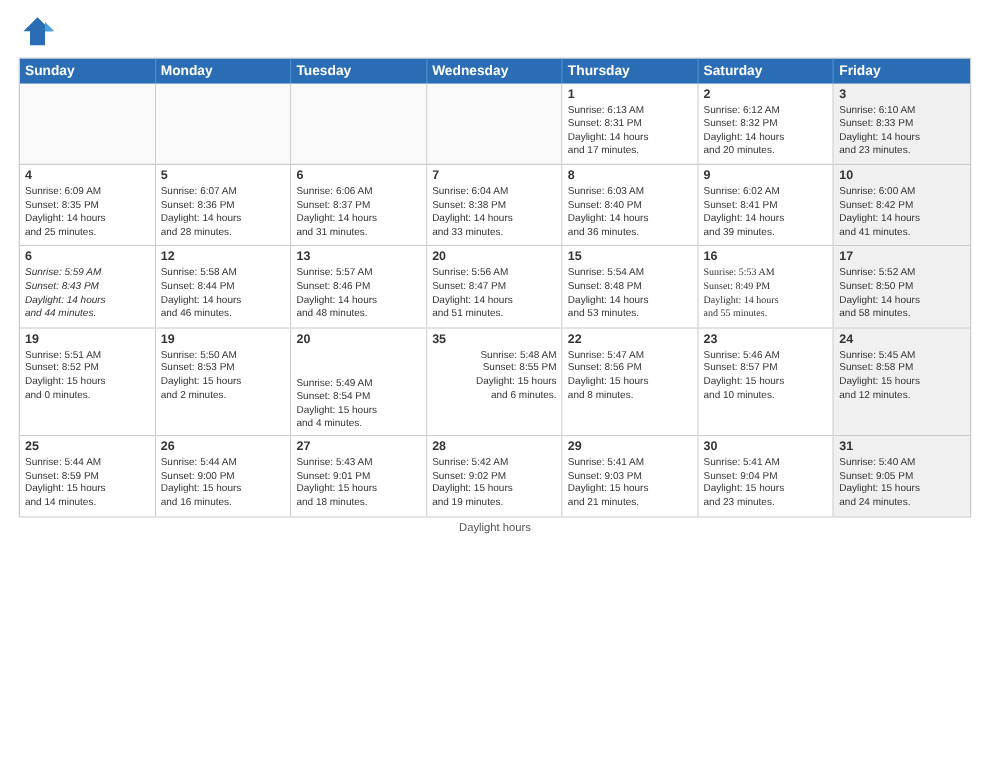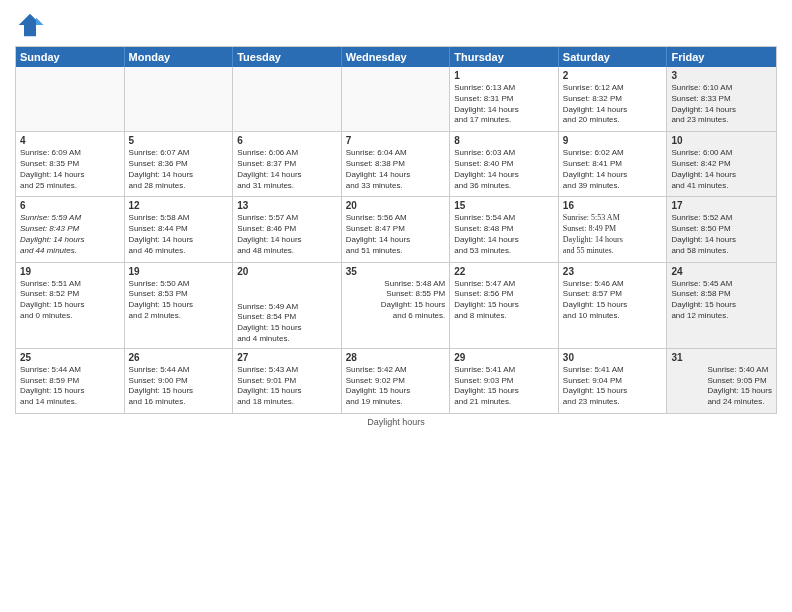--- a/index.html
+++ b/index.html
@@ -371,21 +371,21 @@
           </div>
           <div class="cal-cell">
             <span class="day-num">30</span>
             <div class="cell-text" style="white-space: pre-line;">Sunrise: 5:41 AM
 Sunset: 9:04 PM
 Daylight: 15 hours
 and 23 minutes.</div>
           </div>
           <div class="cal-cell shaded">
             <span class="day-num">31</span>
-            <div class="cell-text" style="white-space: pre-line; margin-left: 36px;">Sunrise: 5:40 AM
+            <div class="cell-text" style="white-space: pre-line;">Sunrise: 5:40 AM
 Sunset: 9:05 PM
 Daylight: 15 hours
 and 24 minutes.</div>
           </div>
         </div>
       </div>
   </div>
 
   <div class="footer-note">Daylight hours</div>
 </div>

